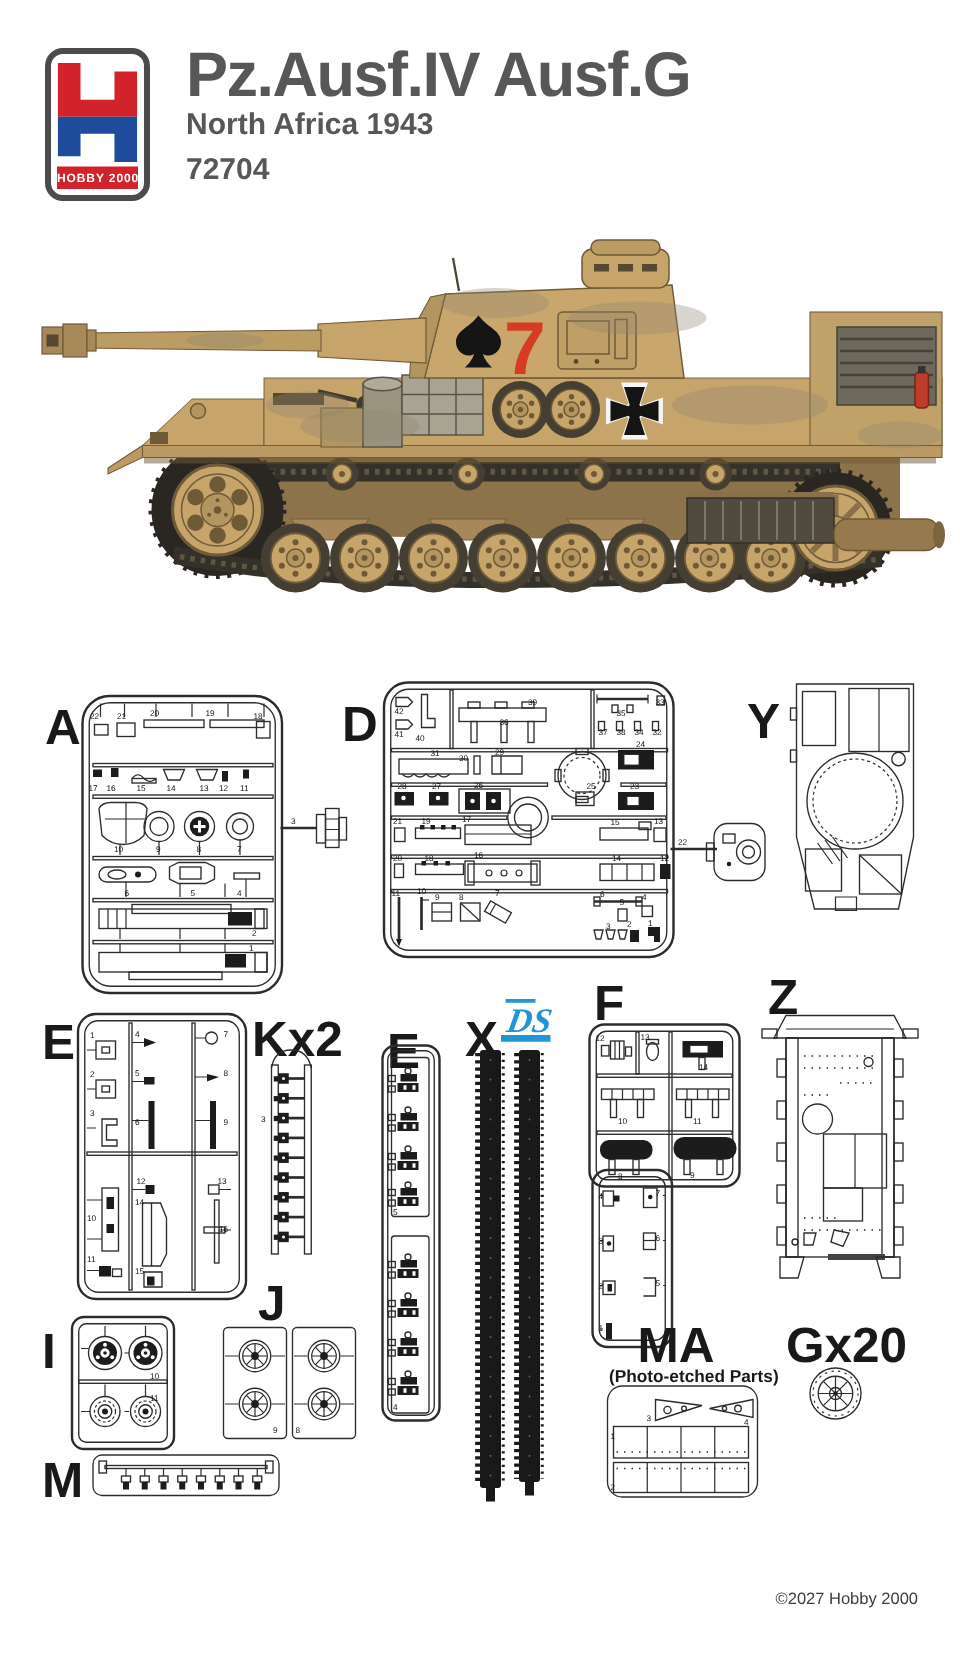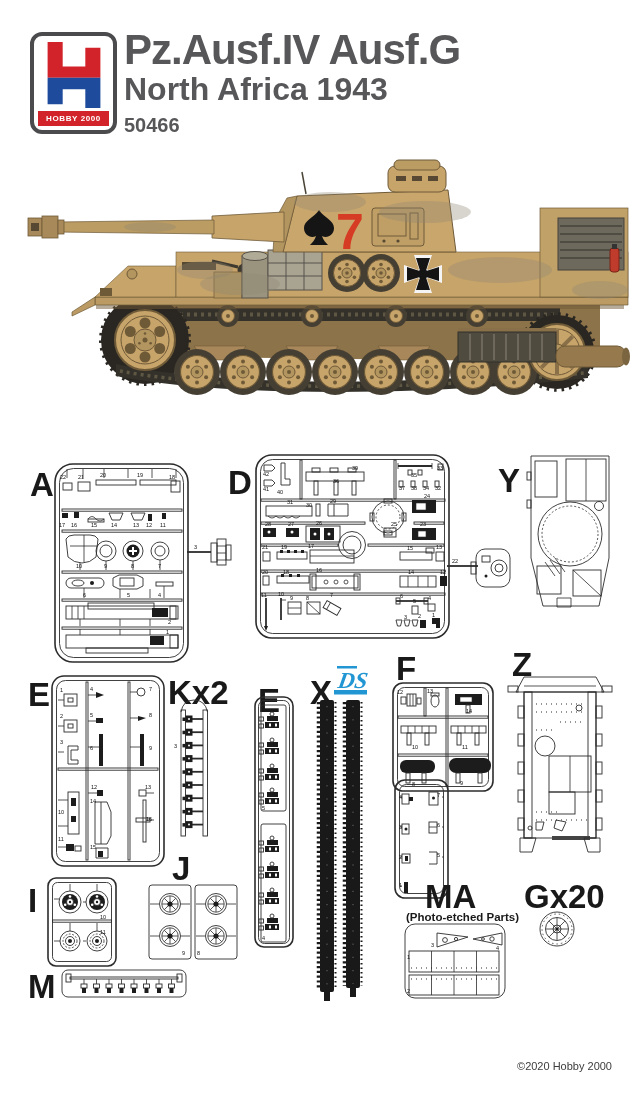--- a/index.html
+++ b/index.html
@@ -1,27 +1,27 @@
 <!DOCTYPE html>
 <html><head>
 <meta charset="utf-8">
 <style>
   html,body{margin:0;padding:0;background:#fff;}
   .page{position:relative;width:640px;height:1117px;background:#fff;overflow:hidden;
         font-family:"Liberation Sans",sans-serif;}
   
-  .logo{position:absolute;left:30px;top:32px;width:87px;height:102px;box-sizing:border-box;
+  .logo{position:absolute;left:30px;top:32px;width:70px;height:102px;box-sizing:border-box;
         border:4px solid #4b4b4d;border-radius:12px;background:#fff;}
   .logo svg{display:block;margin:6px auto 0;}
   .logo .band{position:absolute;left:4px;right:4px;bottom:4px;height:15px;background:#d2232a;
         color:#fff;font-size:8px;font-weight:bold;text-align:center;line-height:15px;
         letter-spacing:.6px;white-space:nowrap;overflow:hidden;}
   .titles{position:absolute;left:124px;top:28px;color:#57575a;}
   .titles h1{margin:0;font-size:42px;line-height:1.04;letter-spacing:-1px;}
-  .titles h2{margin:1px 0 0;font-size:32px;line-height:1.05;}
+  .titles h2{margin:1px 0 0;font-size:20px;line-height:1.05;}
   .kitno{margin-top:8px;font-size:20px;font-weight:bold;}
   
   .tank{position:absolute;left:0;top:150px;}
   .camo{fill:#8e8872;opacity:.35;}
   .turret-number{font:bold 50px "Liberation Sans",sans-serif;fill:#d63b24;}
   
   .sprues{position:absolute;left:0;top:440px;}
   .o{fill:none;stroke:#2c2c2c;stroke-width:1.6;}
   .i{fill:none;stroke:#2c2c2c;stroke-width:.9;}
   .pd{fill:#1c1c1c;stroke:none;}
@@ -43,21 +43,21 @@
   <div class="logo">
     <svg width="56" height="66" viewBox="0 0 56 70">
       <polygon points="0,0 16,0 16,26 40,26 40,6 56,6 56,38 0,38" fill="#d2232a"></polygon>
       <polygon points="0,38 56,38 56,70 40,70 40,50 16,50 16,66 0,66" fill="#1e4b9c"></polygon>
     </svg>
     <div class="band">HOBBY 2000</div>
   </div>
   <div class="titles">
     <h1>Pz.Ausf.IV Ausf.G</h1>
     <h2>North Africa 1943</h2>
-    <div class="kitno">50466</div>
+    <div class="kitno">72704</div>
   </div>
 
   <svg class="tank" width="640" height="290" viewBox="0 0 640 290">
     <defs>
       <g id="rw">
         <circle r="23" fill="#453f33"></circle>
           <circle r="16.5" fill="#c7a46a" stroke="#6f5a38" stroke-width="1.2"></circle>
         <circle cx="0" cy="-10.5" r="2" fill="#6f5a38"></circle>
           <circle cx="9.1" cy="-5.2" r="2" fill="#6f5a38"></circle>
         <circle cx="9.1" cy="5.2" r="2" fill="#6f5a38"></circle>
@@ -1003,14 +1003,14 @@
         <circle class="i" r="17" stroke-width="1.6"></circle>
         <circle class="ln" r="15" stroke-width="3" stroke-dasharray="1.5 3"></circle>
         <circle class="i" r="11.5"></circle>
         <path class="ln" d="M0,-11 V11 M-11,0 H11 M-7.8,-7.8 L7.8,7.8 M-7.8,7.8 L7.8,-7.8"></path>
         <circle class="i" r="4" fill="#fff"></circle>
           <circle class="pd" r="1.5"></circle>
       </g>
     </g>
   </svg>
 
-  <div class="copyright">©2020 Hobby 2000</div>
+  <div class="copyright">©2027 Hobby 2000</div>
 </div>
 
 </body></html>

